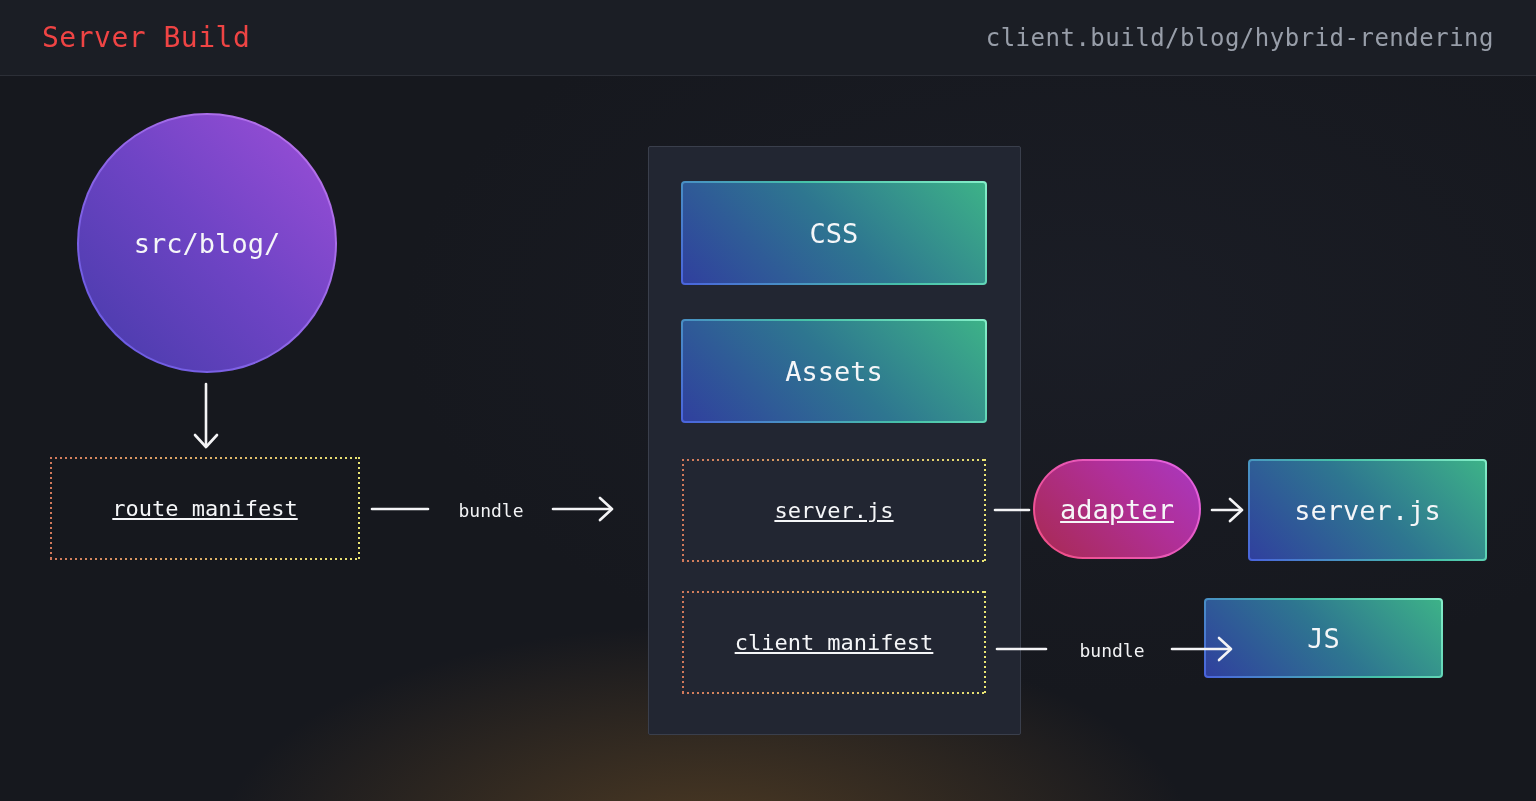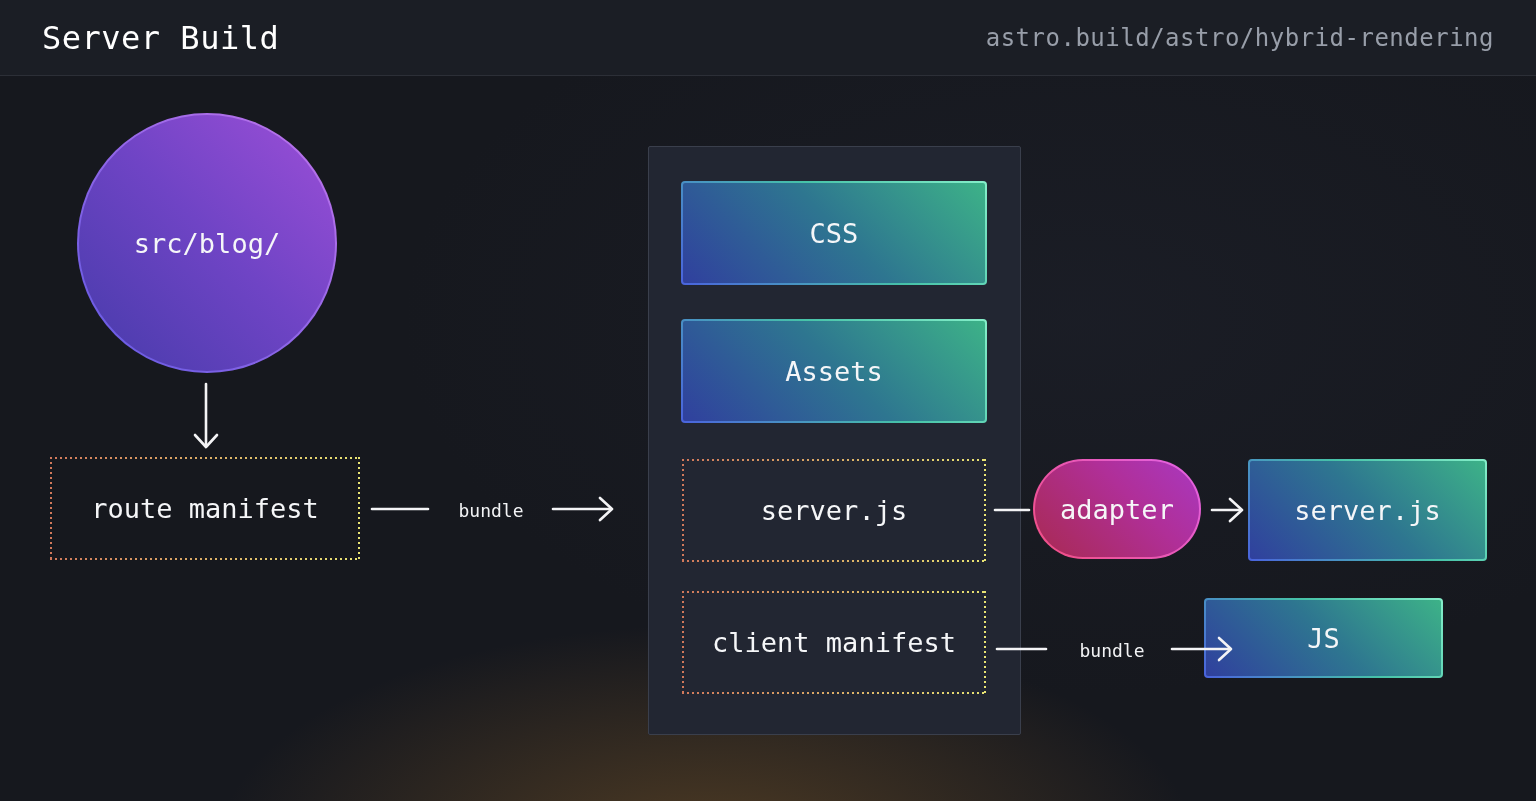--- a/index.html
+++ b/index.html
@@ -12,38 +12,38 @@
     font-family:"DejaVu Sans Mono","Liberation Mono",monospace;
     color:#f2f3f5;
   }
   
   .topbar{
     position:absolute;left:0;top:0;width:100%;height:76px;
     background:#1b1e25;border-bottom:1px solid #2c2f37;
     display:flex;align-items:center;justify-content:space-between;
     box-sizing:border-box;padding:0 42px;
   }
-  .topbar .title{font-size:32px;color:#ffffff;letter-spacing:.5px;}
+  .topbar .title{font-size:28px;color:#ef4444;letter-spacing:.5px;}
   .topbar .url{font-size:24px;color:#989ea9;letter-spacing:.5px;}
   
   .gbox{
     position:absolute;border-radius:4px;padding:2px;box-sizing:border-box;
     background:linear-gradient(45deg,#4a63dd 0%,#46c2a8 55%,#85eec9 100%);
   }
   .gbox .inner{
     width:100%;height:100%;border-radius:2px;
     background:linear-gradient(45deg,#30409e 0%,#2e7690 52%,#3db288 100%);
     display:flex;align-items:center;justify-content:center;
     font-size:27px;color:#f5f6f8;
   }
   
   .dbox{position:absolute;box-sizing:border-box;}
   .dbox .lbl{
     position:absolute;inset:0;display:flex;align-items:center;justify-content:center;
-    font-size:27px;color:#f5f6f8;
+    font-size:22px;color:#f5f6f8;text-decoration:underline;
   }
   .dbox .edge{position:absolute;}
   .dbox .edge.h{
     left:0;right:0;height:2px;
     background:linear-gradient(90deg,#d2795b,#e9e473);
     -webkit-mask-image:repeating-linear-gradient(90deg,#000 0 2px,transparent 2px 5px);
             mask-image:repeating-linear-gradient(90deg,#000 0 2px,transparent 2px 5px);
   }
   .dbox .edge.top{top:0;} .dbox .edge.bot{bottom:0;}
   .dbox .edge.v{
@@ -71,36 +71,36 @@
   }
   .pill{
     position:absolute;left:1033px;top:459px;width:168px;height:100px;
     border-radius:52px;padding:2px;box-sizing:border-box;
     background:linear-gradient(45deg,#f14d80 0%,#e263e8 100%);
   }
   .pill .inner{
     width:100%;height:100%;border-radius:50px;
     background:linear-gradient(45deg,#a82a51 0%,#b02f98 60%,#a938c0 100%);
     display:flex;align-items:center;justify-content:center;
-    font-size:27px;color:#f5f6f8;
+    font-size:27px;color:#f5f6f8;text-decoration:underline;
   }
   .flow-label{
     position:absolute;font-size:18px;color:#f2f3f5;
     transform:translate(-50%,-50%);white-space:nowrap;
   }
   #arrows{position:absolute;left:0;top:0;pointer-events:none;}
 </style>
 </head>
 <body>
 
 <div id="canvas">
 
   <div class="topbar">
     <span class="title">Server Build</span>
-    <span class="url">astro.build/astro/hybrid-rendering</span>
+    <span class="url">client.build/blog/hybrid-rendering</span>
   </div>
 
   <div class="circle">
     <div class="inner">src/blog/</div>
   </div>
 
   <div class="dbox" style="left:50px;top:457px;width:310px;height:103px;">
     <div class="edge h top"></div>
     <div class="edge h bot"></div>
     <div class="edge v lft"></div>

